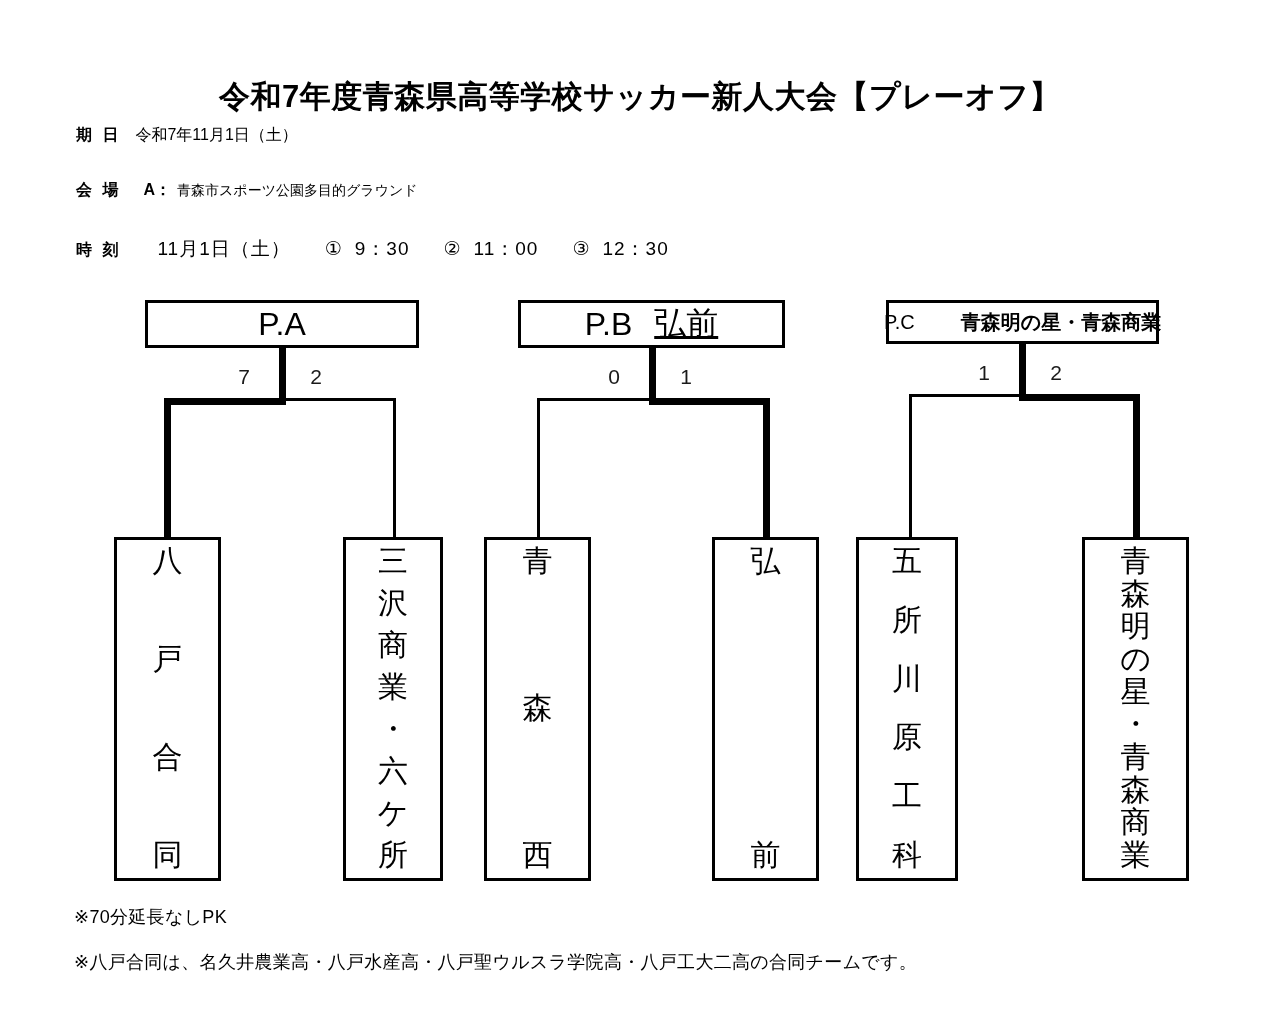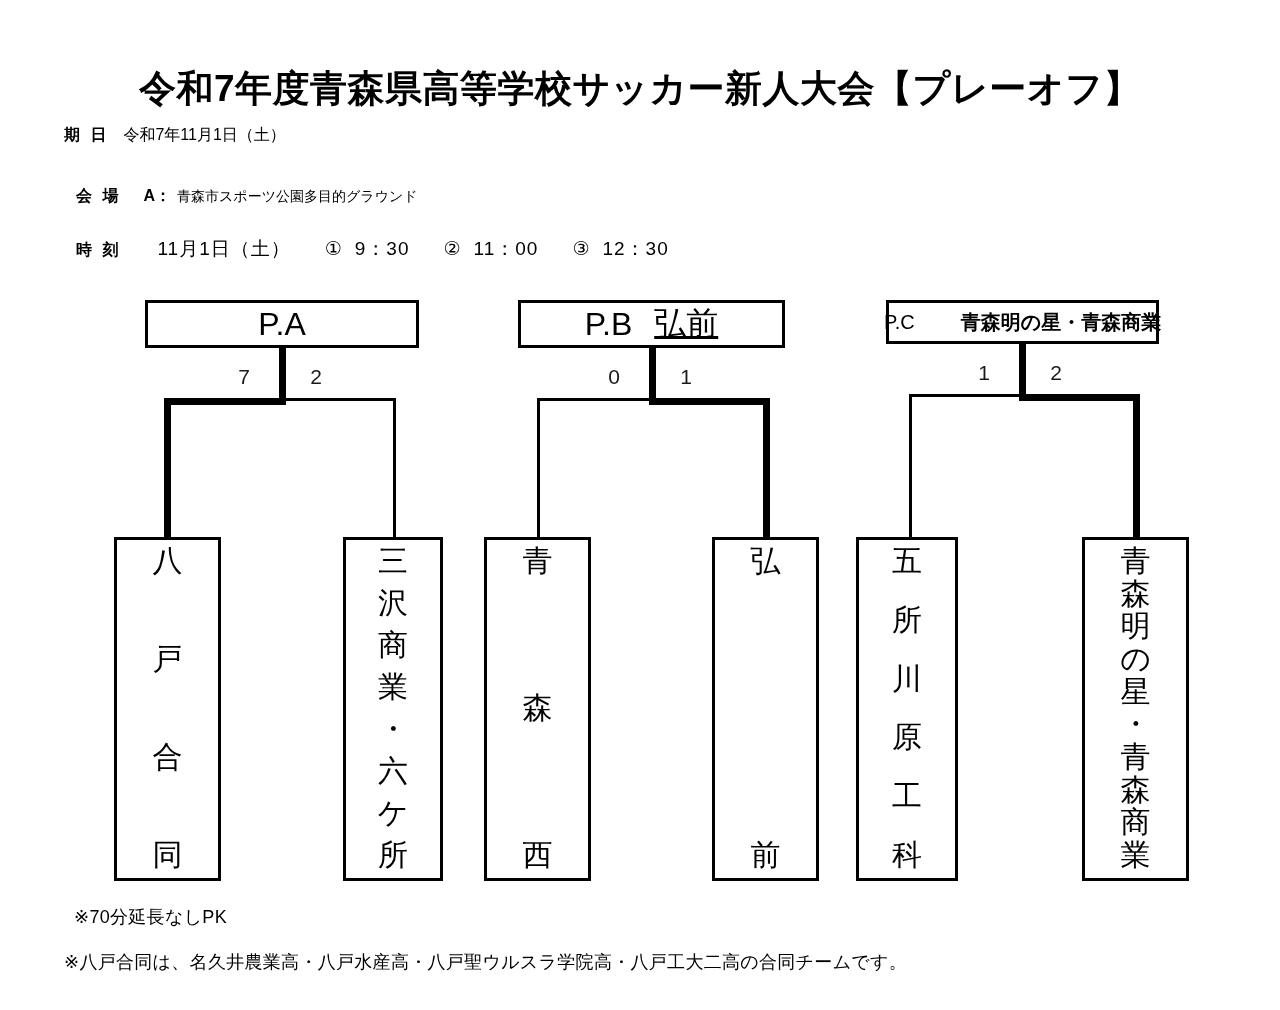--- a/index.html
+++ b/index.html
@@ -13,48 +13,48 @@
     position: relative;
     font-family: "Liberation Sans", "DejaVu Sans", sans-serif;
     color: #000000;
     overflow: hidden;
   }
 
   
   #title {
     position: absolute;
     left: 0;
-    top: 64px;
+    top: 76px;
     width: 1280px;
     text-align: center;
-    font-size: 37px;
+    font-size: 31px;
     font-weight: bold;
     letter-spacing: 0.5px;
     white-space: nowrap;
   }
 
   
   .info-row {
     position: absolute;
     white-space: nowrap;
   }
   .info-label {
     font-size: 16px;
     font-weight: bold;
     letter-spacing: 3px;
     display: inline-block;
   }
   .info-value {
     display: inline-block;
   }
 
-  #row-date      { left: 64px; top: 125px; }
+  #row-date      { left: 76px; top: 125px; }
   #row-date .info-value   { font-size: 16px; margin-left: 14px; letter-spacing: 0px; }
 
-  #row-venue     { left: 76px; top: 180px; margin-top: 6px; }
+  #row-venue     { left: 76px; top: 180px; }
   #row-venue .venue-key   { font-size: 16px; font-weight: bold; margin-left: 22px; }
   #row-venue .venue-name  { font-size: 14px; margin-left: 6px; letter-spacing: 0px; }
 
   #row-time      { left: 76px; top: 236px; text-align: center; }
   #row-time .time-day     { font-size: 19px; margin-left: 36px; letter-spacing: 1px; }
   #row-time .slot         { font-size: 19px; margin-left: 34px; letter-spacing: 1px; }
   #row-time .slot .num    { margin-right: 12px; }
 
   
   #bracket {
@@ -119,21 +119,21 @@
   }
 
   
   .note {
     position: absolute;
     font-size: 18px;
     white-space: nowrap;
     letter-spacing: 0.3px;
   }
   #note-1 { left: 74px; top: 905px; }
-  #note-2 { left: 64px; top: 950px; }
+  #note-2 { left: 74px; top: 950px; }
 </style>
 </head>
 <body>
 
 <div id="title">令和7年度青森県高等学校サッカー新人大会【プレーオフ】</div>
 
 <div class="info-row" id="row-date">
   <span class="info-label">期 日</span><span class="info-value">令和7年11月1日（土）</span>
 </div>
 

